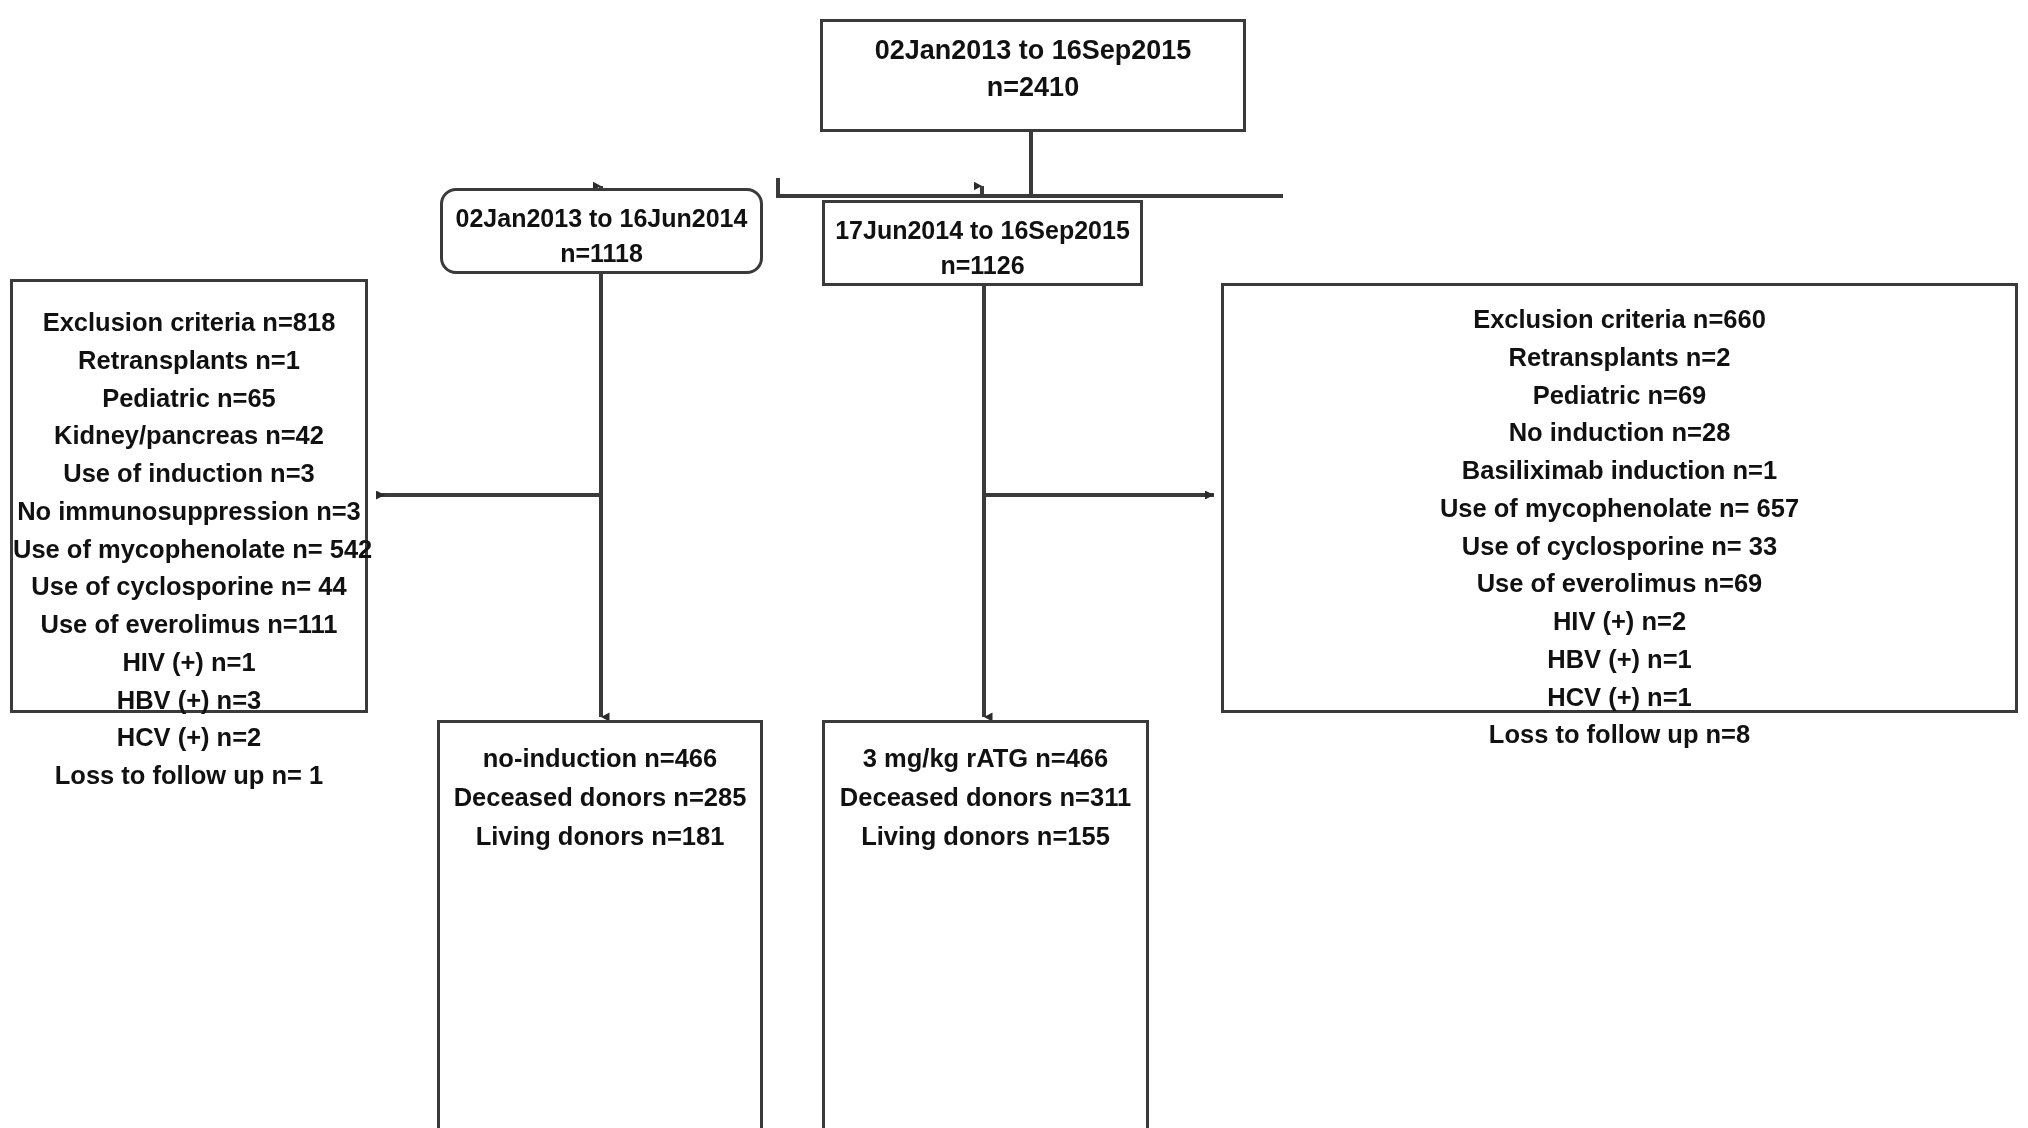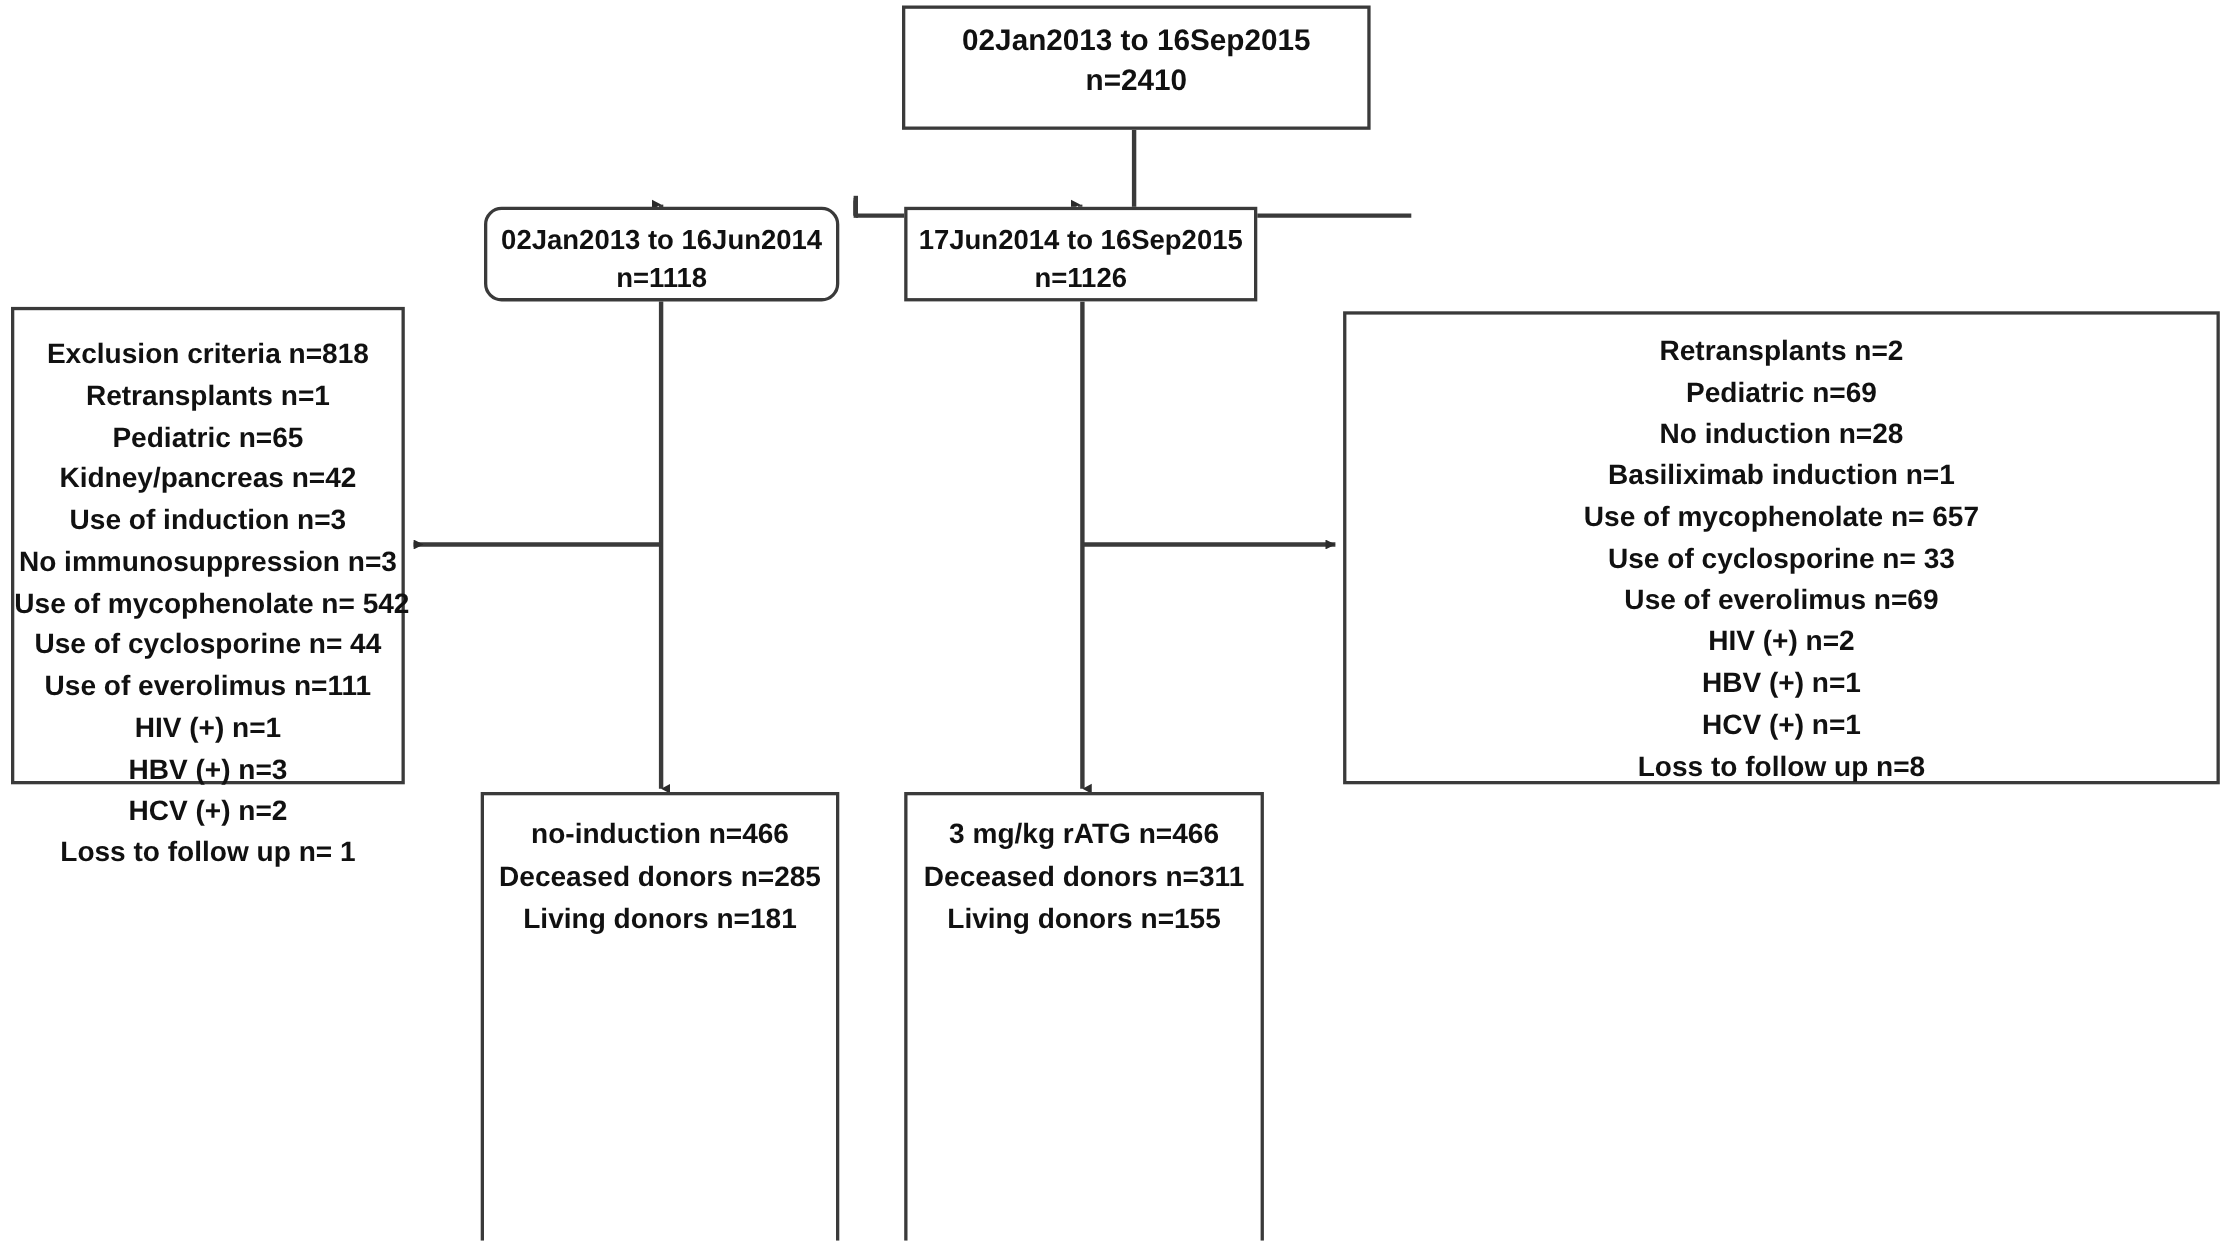--- a/index.html
+++ b/index.html
@@ -25,35 +25,35 @@
     font-weight: bold;
     line-height: 1.05;
   }
   .box .ln {
     display: block;
     white-space: nowrap;
   }
 
   
   #box-root {
-    left: 820px; top: 5px; width: 426px; height: 113px;
+    left: 820px; top: 19px; width: 426px; height: 113px;
     font-size: 27px;
     padding-top: 14px;
   }
   #box-root .ln { margin-bottom: 9px; }
 
   
   #box-period-left {
     left: 440px; top: 188px; width: 323px; height: 86px;
     font-size: 25px;
     padding-top: 14px;
     border-radius: 16px;
   }
   #box-period-right {
-    left: 822px; top: 188px; width: 321px; height: 86px;
+    left: 822px; top: 200px; width: 321px; height: 86px;
     font-size: 25px;
     padding-top: 14px;
   }
   #box-period-left .ln, #box-period-right .ln { margin-bottom: 9px; }
 
   
   #box-excl-left {
     left: 10px; top: 279px; width: 358px; height: 434px;
     font-size: 25.5px;
     padding-top: 27px;
@@ -155,20 +155,21 @@
     <span class="ln">Use of mycophenolate  n= 542</span>
     <span class="ln">Use of cyclosporine n= 44</span>
     <span class="ln">Use of everolimus  n=111</span>
     <span class="ln">HIV (+) n=1</span>
     <span class="ln">HBV (+) n=3</span>
     <span class="ln">HCV (+) n=2</span>
     <span class="ln">Loss to follow up n= 1</span>
   </div>
 
   <div class="box" id="box-excl-right">
+    <span class="ln hdr">Exclusion criteria n=660</span>
     <span class="ln">Retransplants n=2</span>
     <span class="ln">Pediatric n=69</span>
     <span class="ln">No induction  n=28</span>
     <span class="ln">Basiliximab induction n=1</span>
     <span class="ln">Use of mycophenolate  n= 657</span>
     <span class="ln">Use of cyclosporine n= 33</span>
     <span class="ln">Use of everolimus  n=69</span>
     <span class="ln">HIV (+) n=2</span>
     <span class="ln">HBV (+) n=1</span>
     <span class="ln">HCV (+) n=1</span>

